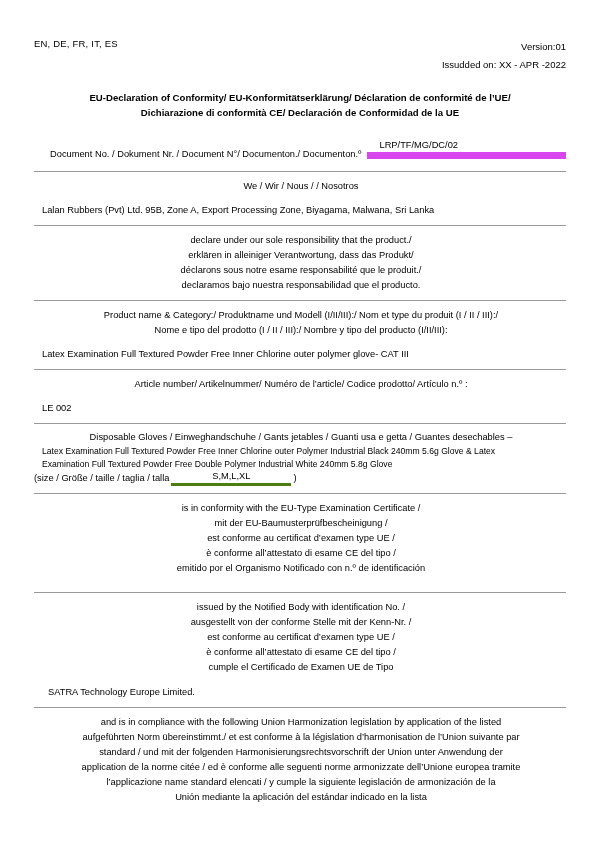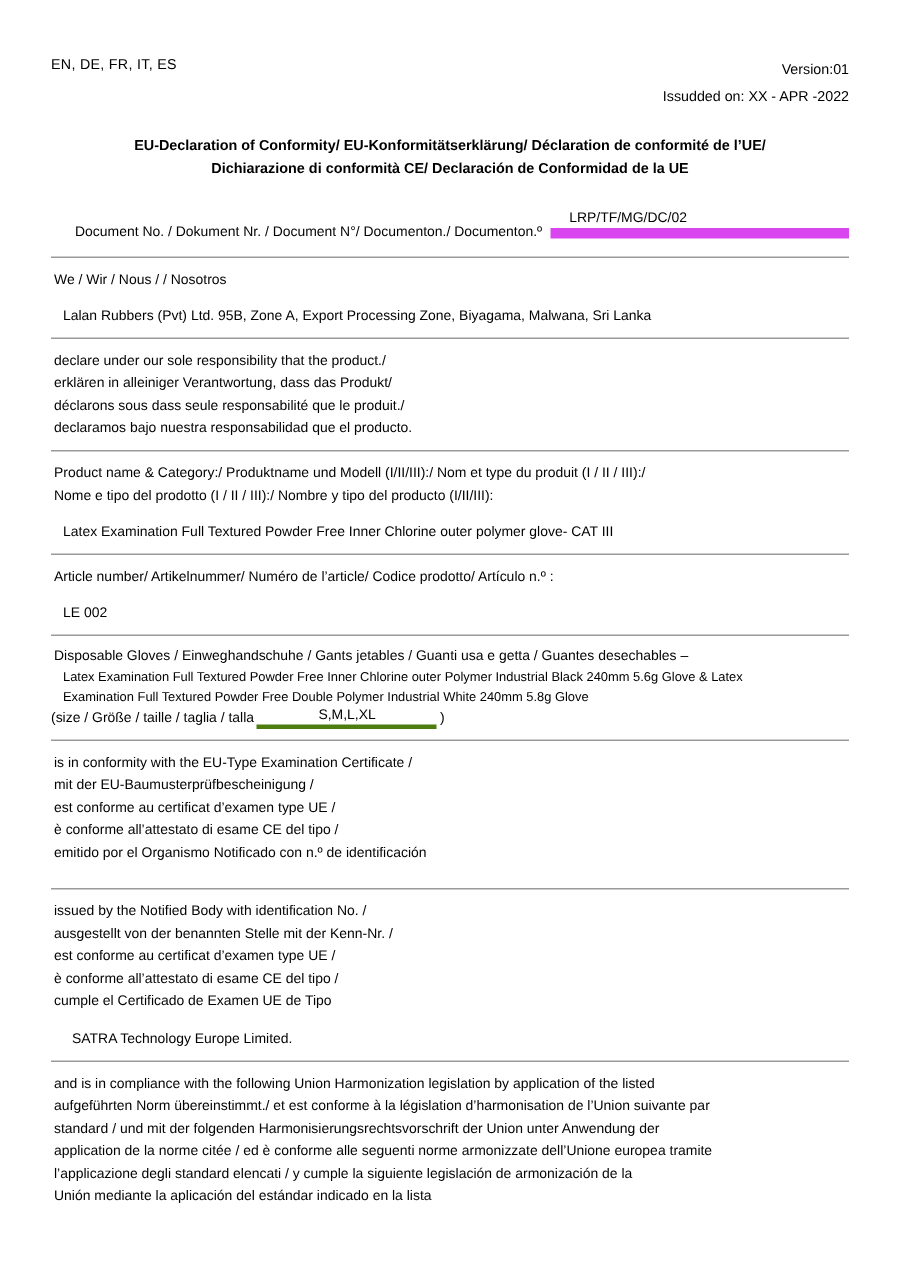--- a/index.html
+++ b/index.html
@@ -69,20 +69,21 @@
     border-top: 1px solid #9a9a9a;
     margin: 0;
   }
   .sec {
     font-size: 9.3px;
     line-height: 1.62;
     padding: 7px 0 7px 0;
   }
   .sec .pad {
     padding-left: 2px;
+    text-align: center;
   }
   .val {
     padding-left: 8px;
     font-size: 9.3px;
   }
   .gap-md { height: 9px; }
   .size-row {
     display: flex;
     align-items: flex-end;
     font-size: 9.3px;
@@ -130,21 +131,21 @@
     <div class="pad">We / Wir / Nous / / Nosotros</div>
     <div class="gap-md"></div>
     <div class="val">Lalan Rubbers (Pvt) Ltd. 95B, Zone A, Export Processing Zone, Biyagama, Malwana, Sri Lanka</div>
   </div>
 
   <hr class="hr">
 
   <div class="sec">
     <div class="pad">declare under our sole responsibility that the product./</div>
     <div class="pad">erklären in alleiniger Verantwortung, dass das Produkt/</div>
-    <div class="pad">déclarons sous dass seule responsabilité que le produit./</div>
+    <div class="pad">déclarons sous notre esame responsabilité que le produit./</div>
     <div class="pad">declaramos bajo nuestra responsabilidad que el producto.</div>
   </div>
 
   <hr class="hr">
 
   <div class="sec">
     <div class="pad">Product name &amp; Category:/ Produktname und Modell (I/II/III):/ Nom et type du produit (I / II / III):/</div>
     <div class="pad">Nome e tipo del prodotto (I / II / III):/ Nombre y tipo del producto (I/II/III):</div>
     <div class="gap-md"></div>
     <div class="val">Latex Examination Full Textured Powder Free Inner Chlorine outer polymer glove- CAT III</div>
@@ -179,32 +180,32 @@
     <div class="pad">est conforme au certificat d’examen type UE /</div>
     <div class="pad">è conforme all’attestato di esame CE del tipo /</div>
     <div class="pad">emitido por el Organismo Notificado con n.º de identificación</div>
     <div class="gap-md"></div>
   </div>
 
   <hr class="hr">
 
   <div class="sec">
     <div class="pad">issued by the Notified Body with identification No. /</div>
-    <div class="pad">ausgestellt von der benannten Stelle mit der Kenn-Nr. /</div>
+    <div class="pad">ausgestellt von der conforme Stelle mit der Kenn-Nr. /</div>
     <div class="pad">est conforme au certificat d’examen type UE /</div>
     <div class="pad">è conforme all’attestato di esame CE del tipo /</div>
     <div class="pad">cumple el Certificado de Examen UE de Tipo</div>
     <div class="gap-md"></div>
     <div class="indent14">SATRA Technology Europe Limited.</div>
   </div>
 
   <hr class="hr">
 
   <div class="sec">
     <div class="pad">and is in compliance with the following Union Harmonization legislation by application of the listed</div>
     <div class="pad">aufgeführten Norm übereinstimmt./ et est conforme à la législation d’harmonisation de l’Union suivante par</div>
     <div class="pad">standard / und mit der folgenden Harmonisierungsrechtsvorschrift der Union unter Anwendung der</div>
     <div class="pad">application de la norme citée / ed è conforme alle seguenti norme armonizzate dell’Unione europea tramite</div>
-    <div class="pad">l’applicazione degli standard elencati / y cumple la siguiente legislación de armonización de la</div>
+    <div class="pad">l’applicazione name standard elencati / y cumple la siguiente legislación de armonización de la</div>
     <div class="pad">Unión mediante la aplicación del estándar indicado en la lista</div>
   </div>
 
 </div>
 
 </body></html>

